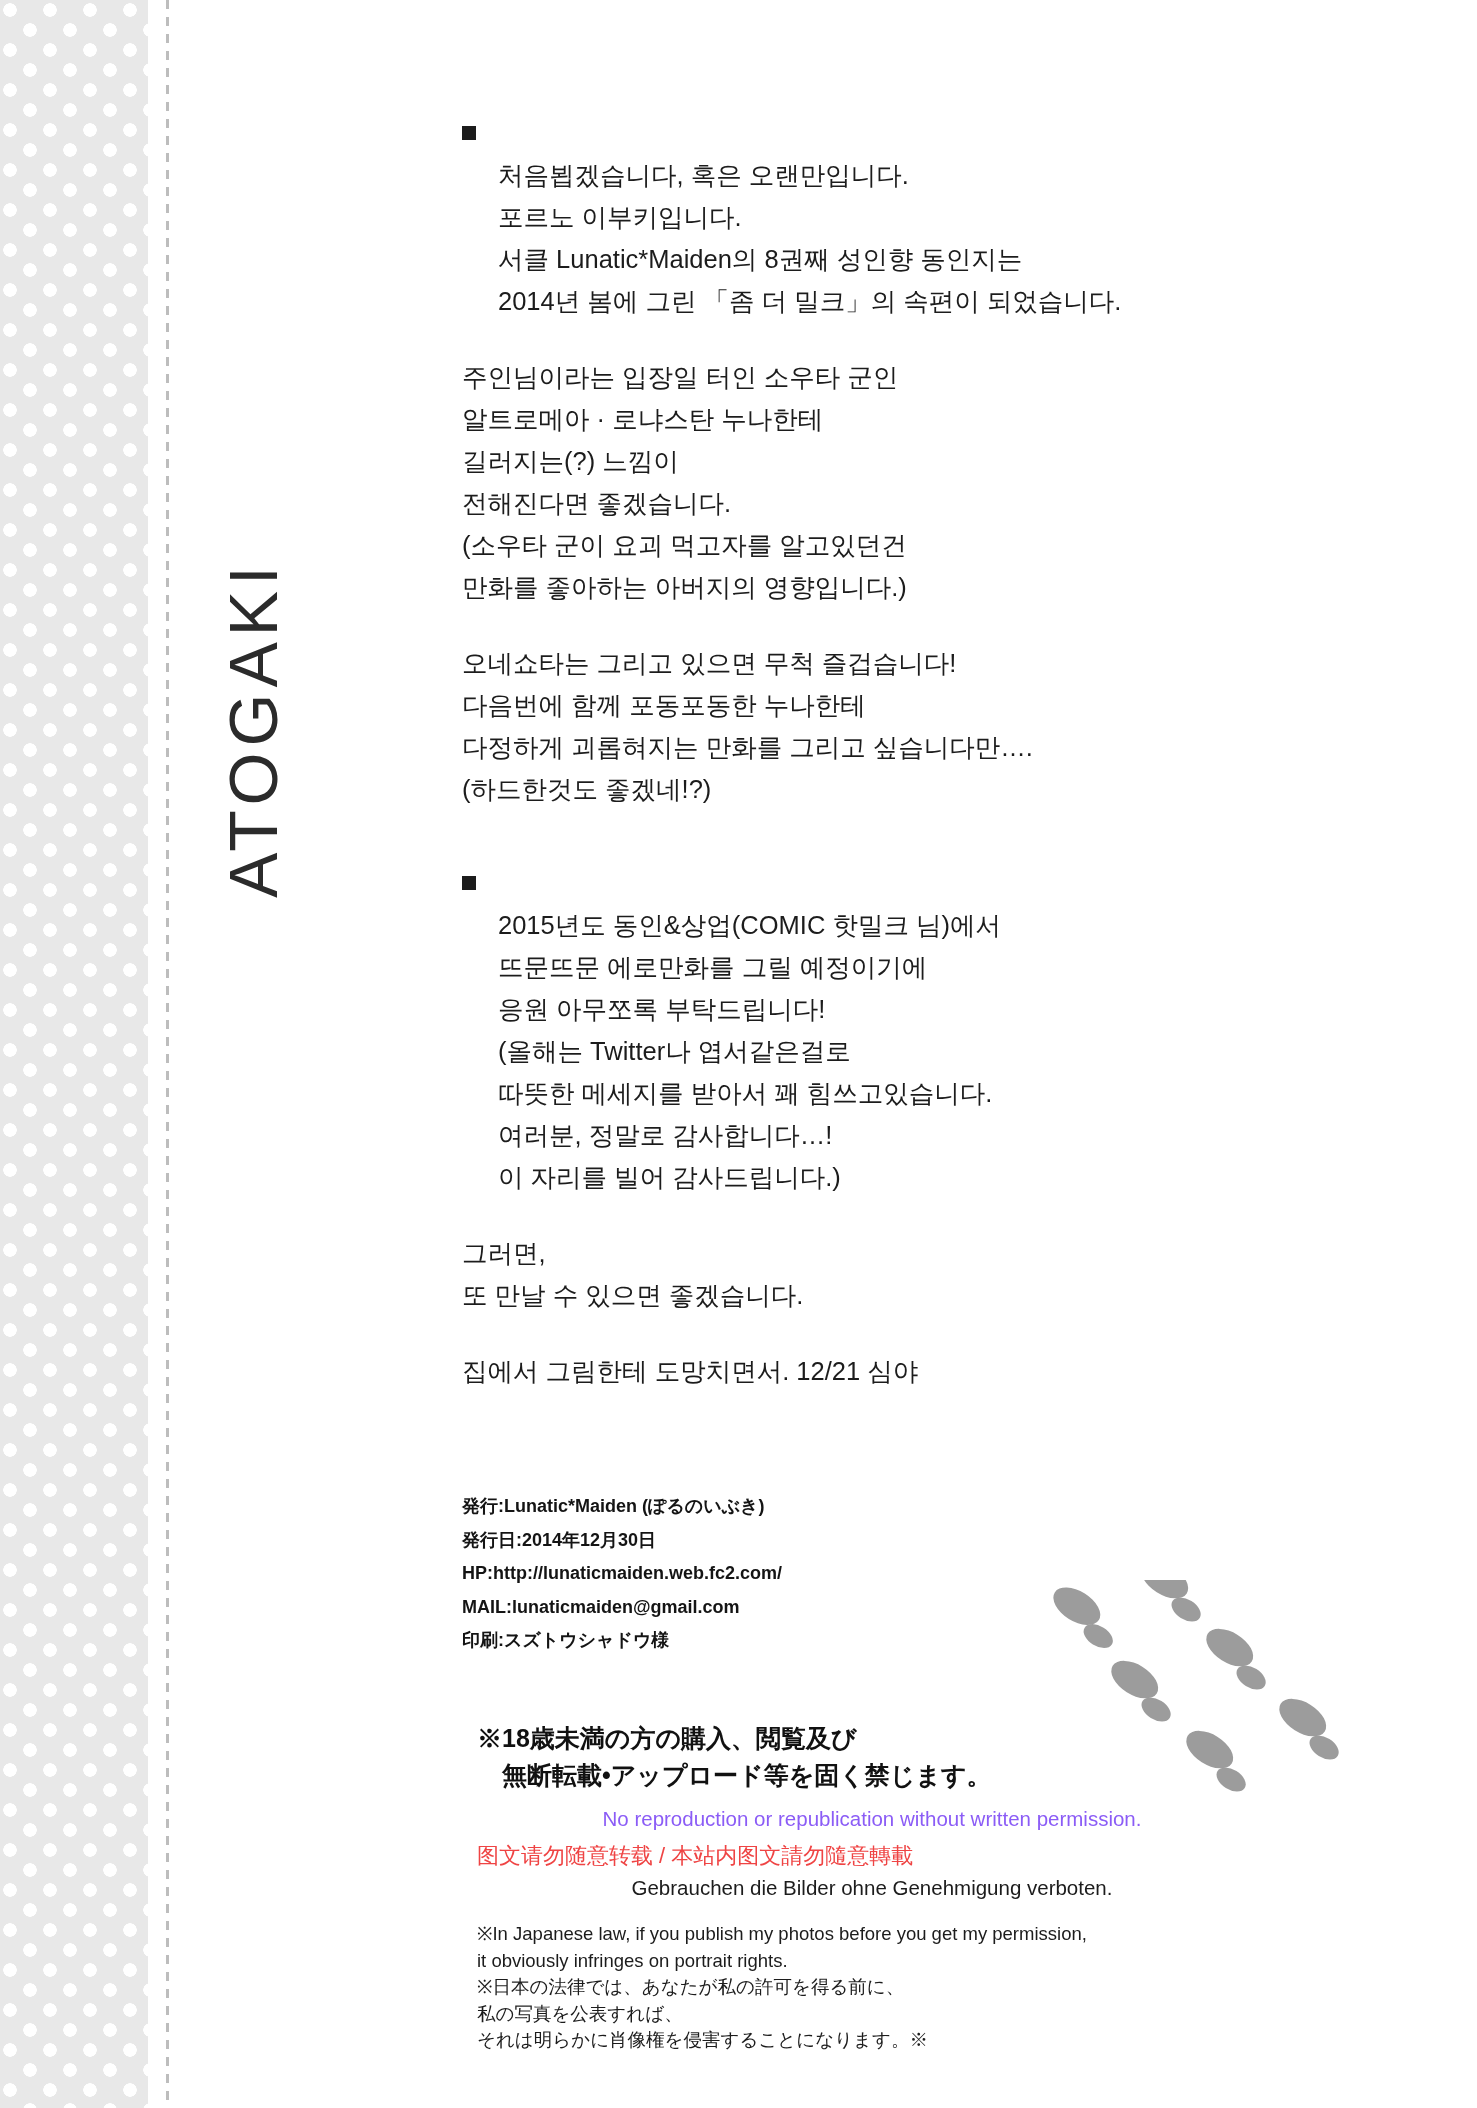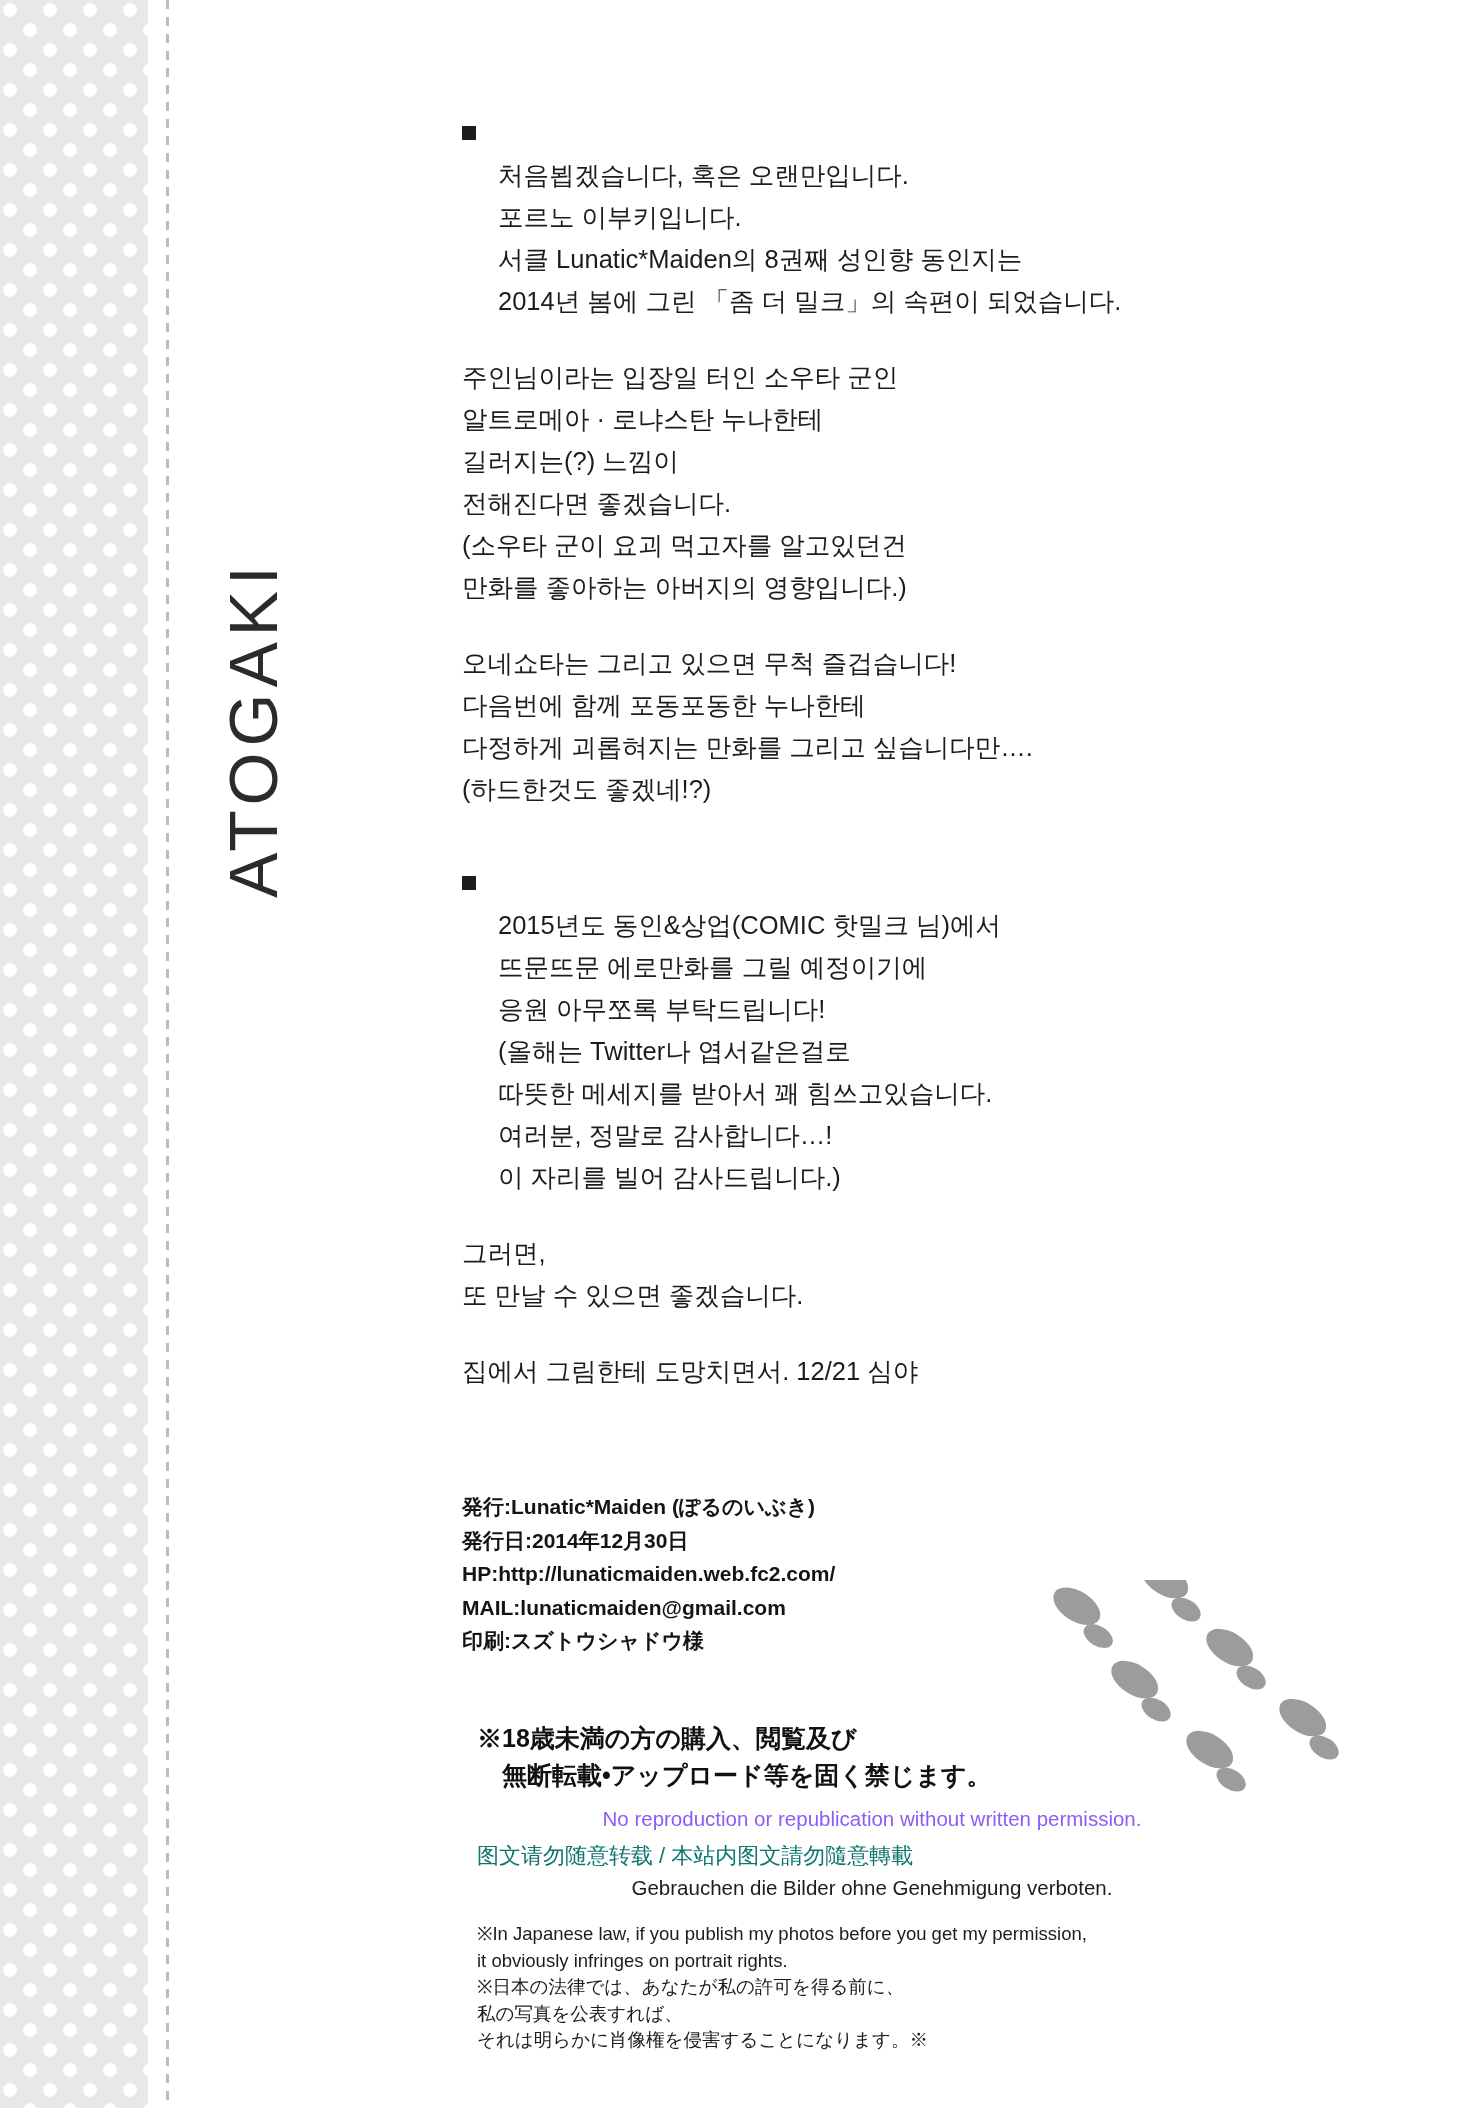--- a/index.html
+++ b/index.html
@@ -92,21 +92,21 @@
   }
   .para-gap-lg { margin-bottom: 52px; }
 
   
   .colophon {
     position: absolute;
     left: 462px;
     top: 1490px;
     width: 700px;
     font-family: "Liberation Sans", sans-serif;
-    font-size: 21px;
+    font-size: 18px;
     line-height: 33.5px;
     font-weight: bold;
     color: #141414;
     white-space: pre-line;
   }
 
   
   .notice {
     position: absolute;
     left: 477px;
@@ -127,21 +127,21 @@
     font-size: 20.5px;
     line-height: 30px;
     color: #8b5cf6;
     margin-bottom: 6px;
     text-align: center;
   }
   .notice-cn {
     font-family: "Liberation Sans", sans-serif;
     font-size: 22px;
     line-height: 31px;
-    color: #0f766e;
+    color: #ef4444;
     margin-bottom: 2px;
   }
   .notice-de {
     font-family: "Liberation Sans", sans-serif;
     font-size: 20.5px;
     line-height: 30px;
     color: #1c1c1c;
     margin-bottom: 18px;
     text-align: center;
   }

